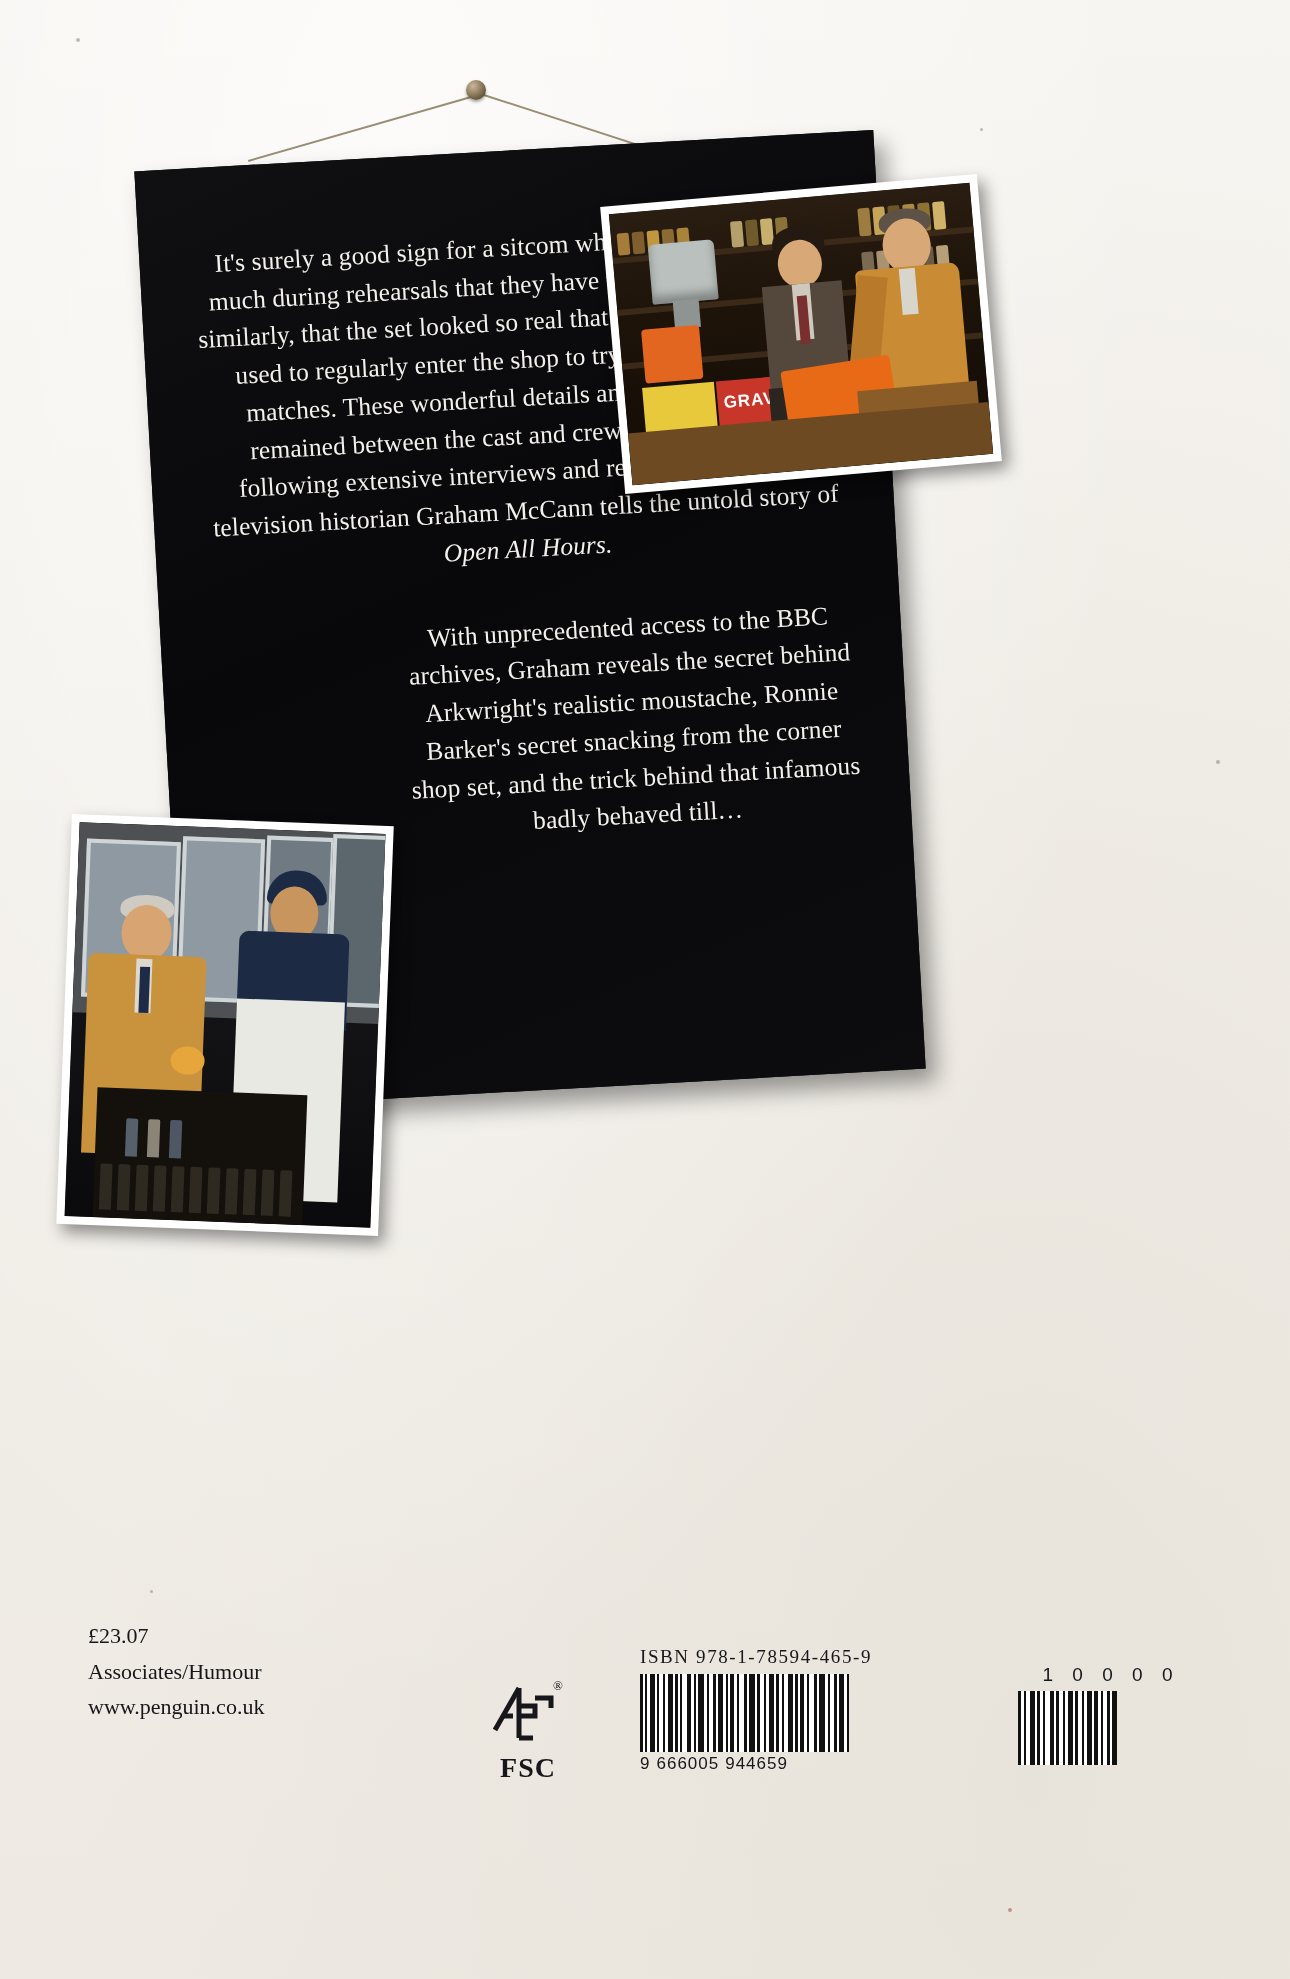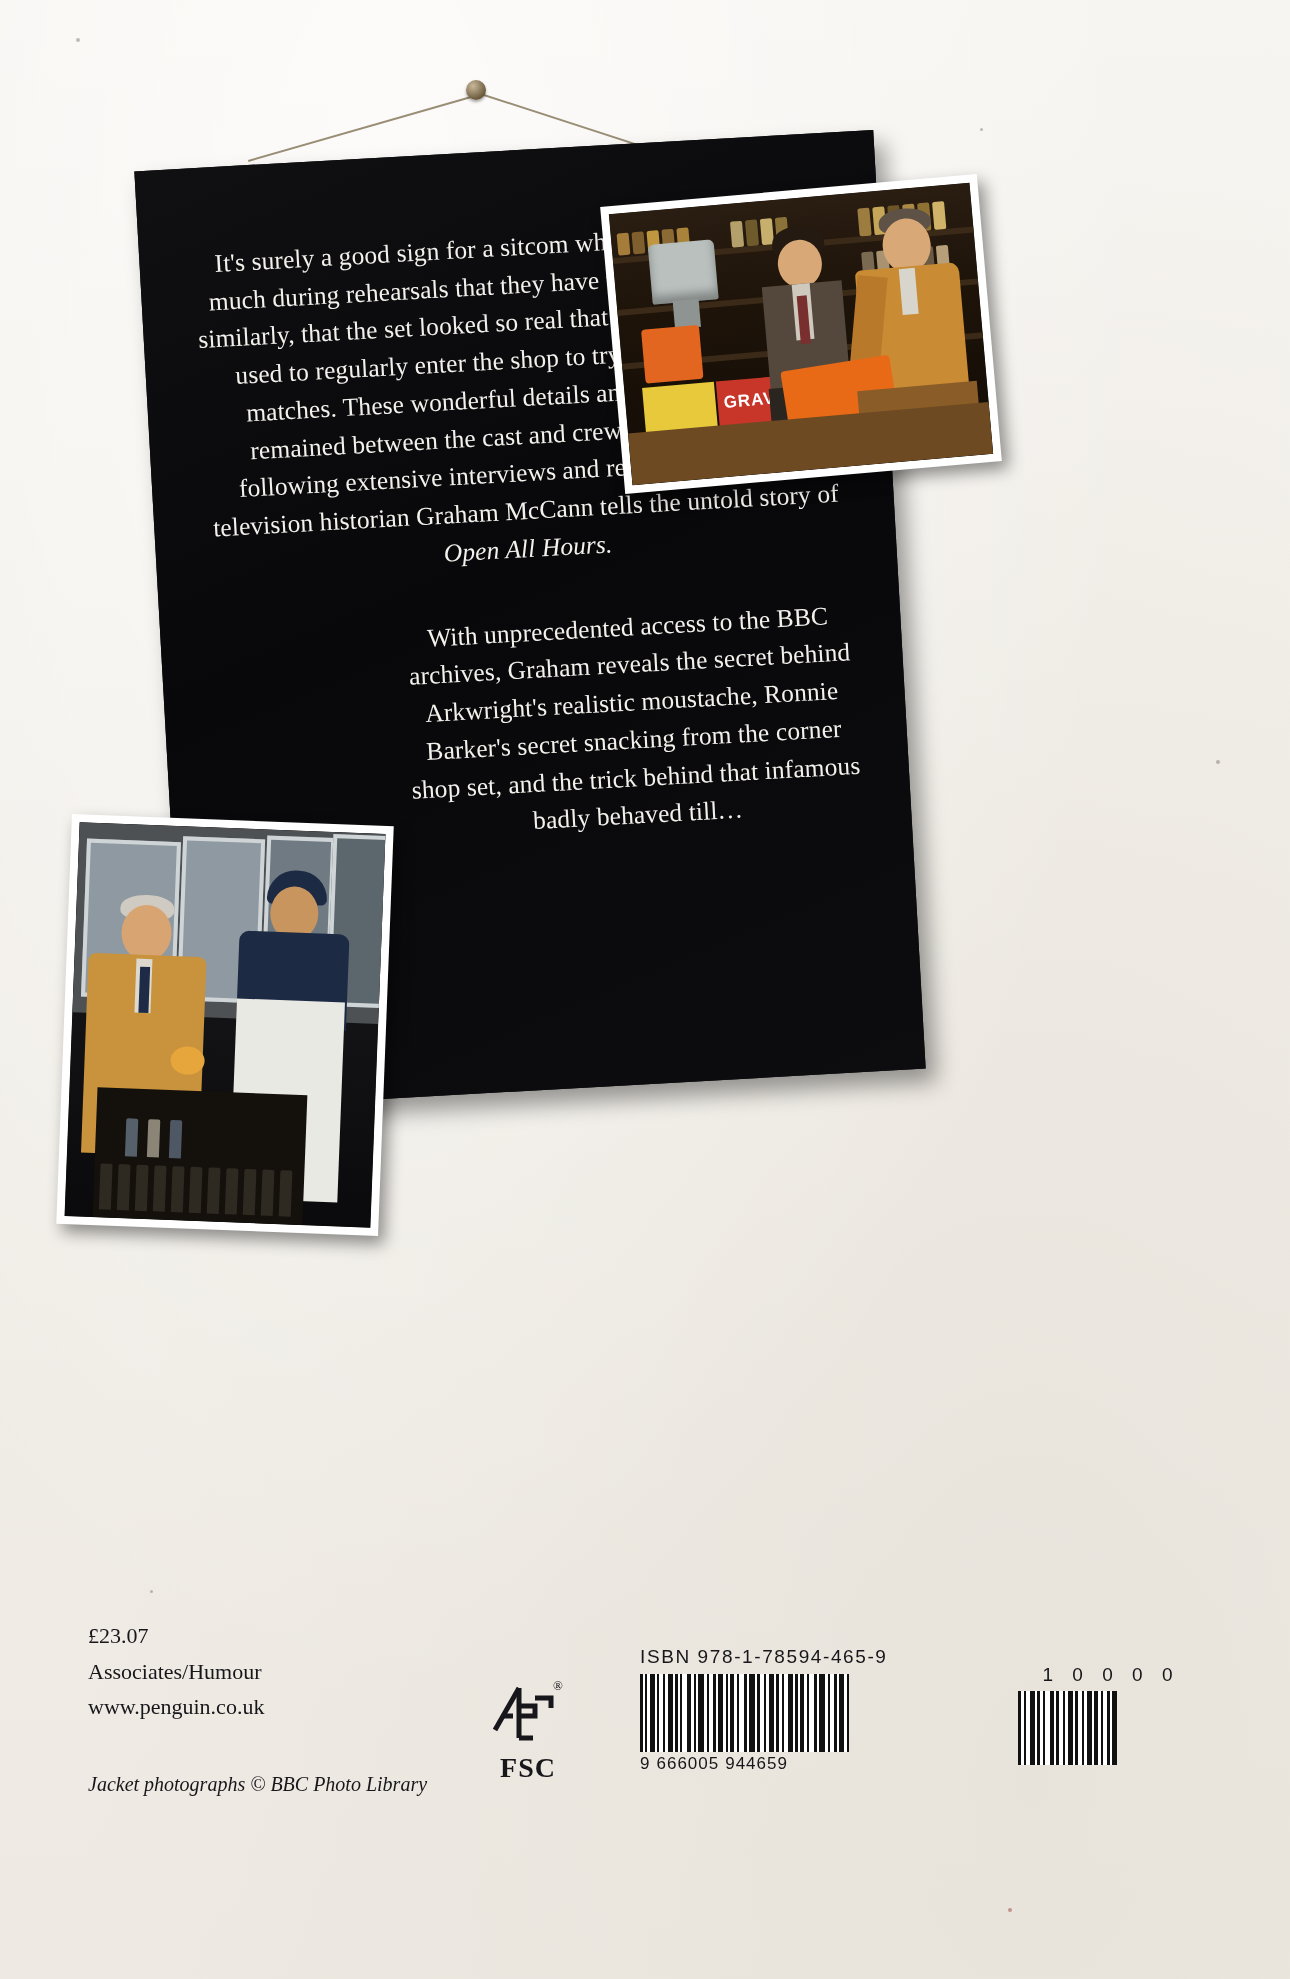--- a/index.html
+++ b/index.html
@@ -378,21 +378,21 @@
     font-size: 13px;
   }
 
   .isbn-area {
     position: absolute;
     left: 552px;
     top: 28px;
     width: 340px;
   }
   .isbn-text {
-    font-family: Liberation Sans, sans-serif;
+    font-family: Liberation Serif, serif;
     font-size: 19px;
     letter-spacing: 1.6px;
     margin-bottom: 6px;
   }
   .barcode {
     height: 78px;
     display: flex;
     align-items: flex-end;
     gap: 0;
   }
@@ -570,21 +570,20 @@
 
 <div class="footer">
 
   <div class="price-block">
     <div>£23.07</div>
     <div>Associates/Humour</div>
     <div>www.penguin.co.uk</div>
   </div>
 
   <div class="credits">
-    <div>Jacket photographs © BBC Photo Library</div>
   </div>
 
   <div class="fsc">
     <div class="fsc-mark">
       <svg width="78" height="74" viewBox="0 0 78 74">
         <path d="M6 54 L30 12" stroke="#17161a" stroke-width="5" fill="none"></path>
         <path d="M30 12 L30 62" stroke="#17161a" stroke-width="5" fill="none"></path>
         <path d="M30 30 L46 30 L46 40 L30 40" stroke="#17161a" stroke-width="5" fill="none"></path>
         <path d="M46 22 L62 22 L62 32" stroke="#17161a" stroke-width="5" fill="none"></path>
         <path d="M30 62 L44 62" stroke="#17161a" stroke-width="5" fill="none"></path>

